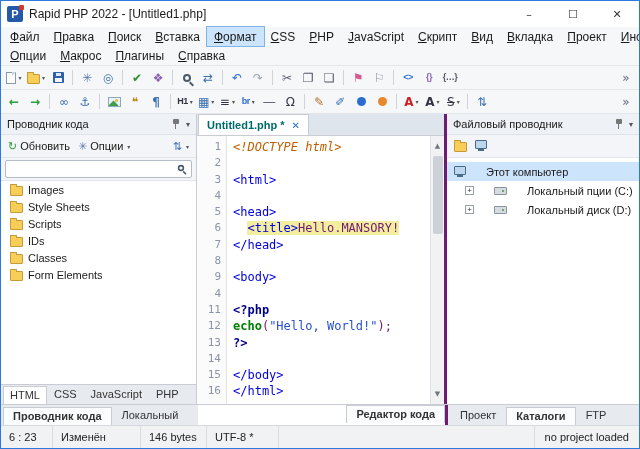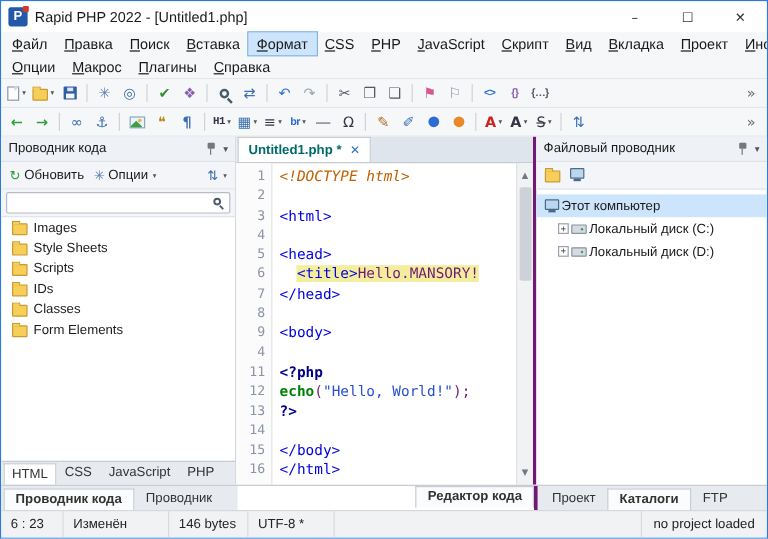--- a/index.html
+++ b/index.html
@@ -92,21 +92,21 @@
   .c-string{color:var(--syn-string,#2a4fd0)}
   .c-plain{color:#701a75}
   .seg-hl{background:var(--line-highlight,#f3ee9e)}
   .vscroll{width:14px;flex:0 0 14px;background:#f1f2f4;border-left:1px solid #e0e2e6;display:flex;flex-direction:column;align-items:center;font-size:7px;color:#707882;padding:2px 0;font-family:"DejaVu Sans",sans-serif}
   .vthumb{width:10px;height:78px;background:#cdd2d9;border-radius:2px;margin-top:2px}
 
   
   .right-panel{flex:1;background:#fff;display:flex;flex-direction:column}
   .rp-toolbar{height:23px;flex:0 0 23px;background:#f3f5f8;border-bottom:1px solid #e2e5ea;display:flex;align-items:center;gap:8px;padding:0 7px}
   .rtree{flex:1;padding-top:4px}
-  .rtree-row{height:19px;display:flex;align-items:center;gap:2px;padding-left:7px;font-size:11px;white-space:nowrap}
+  .rtree-row{height:19px;display:flex;align-items:center;gap:20px;padding-left:7px;font-size:11px;white-space:nowrap}
   .rtree-row.selected{background:#cde5fc}
   .rtree-row.indent{padding-left:18px}
 
   
   .bottom-row{height:21px;flex:0 0 21px;display:flex;background:#e7eaef;border-top:1px solid #c9cdd3}
   .btabs{display:flex;align-items:flex-end;padding-left:2px}
   .btabs.left{width:197px}
   .btabs.center{width:251px}
   .btabs.right{flex:1}
   .btab{padding:2px 9px 3px;font-size:11px;border:1px solid transparent;color:#333;white-space:nowrap}
@@ -251,21 +251,21 @@
         <span class="ico-image"></span>
       </span>
       <span class="tb-btn">
         <span class="tb-glyph" style="color: rgb(184, 134, 11);">❝</span>
       </span>
       <span class="tb-btn">
         <span class="tb-glyph" style="color: rgb(58, 111, 176); font-weight: bold;">¶</span>
       </span>
       <span class="tb-sep"></span>
       <span class="tb-btn">
-        <span class="tb-glyph txt" style="color: rgb(51, 51, 68); font-family: Liberation Mono, monospace;">H1</span>
+        <span class="tb-glyph txt" style="color: rgb(51, 51, 68);">H1</span>
         <span class="dd">▾</span>
       </span>
       <span class="tb-btn">
         <span class="tb-glyph" style="color: rgb(58, 111, 176);">▦</span>
         <span class="dd">▾</span>
       </span>
       <span class="tb-btn">
         <span class="tb-glyph" style="color: rgb(51, 51, 68);">≡</span>
         <span class="dd">▾</span>
       </span>
@@ -426,36 +426,36 @@
         <span class="ico-computer"></span>
       </div>
       <div class="rtree" id="right-tree">
           <div class="rtree-row selected">
             <span class="ico-computer"></span>
             <span>Этот компьютер</span>
           </div>
           <div class="rtree-row indent">
             <span class="ico-expander">+</span>
             <span class="ico-drive"></span>
-            <span>Локальный диск (C:)</span>
+            <span>Локальный пции (C:)</span>
           </div>
           <div class="rtree-row indent">
             <span class="ico-expander">+</span>
             <span class="ico-drive"></span>
             <span>Локальный диск (D:)</span>
           </div>
         </div>
     </div>
 
   </div>
 
   <div class="bottom-row">
     <div class="btabs left" id="bt-left">
         <span class="btab active">Проводник кода</span>
-        <span class="btab">Проводник</span>
+        <span class="btab">Локальный</span>
       </div>
     <div class="btabs center" id="bt-center">
         <span class="btab active">Редактор кода</span>
         <span class="btab">Просмотр</span>
       </div>
     <div class="btabs right" id="bt-right">
         <span class="btab">Проект</span>
         <span class="btab active">Каталоги</span>
         <span class="btab">FTP</span>
       </div>

